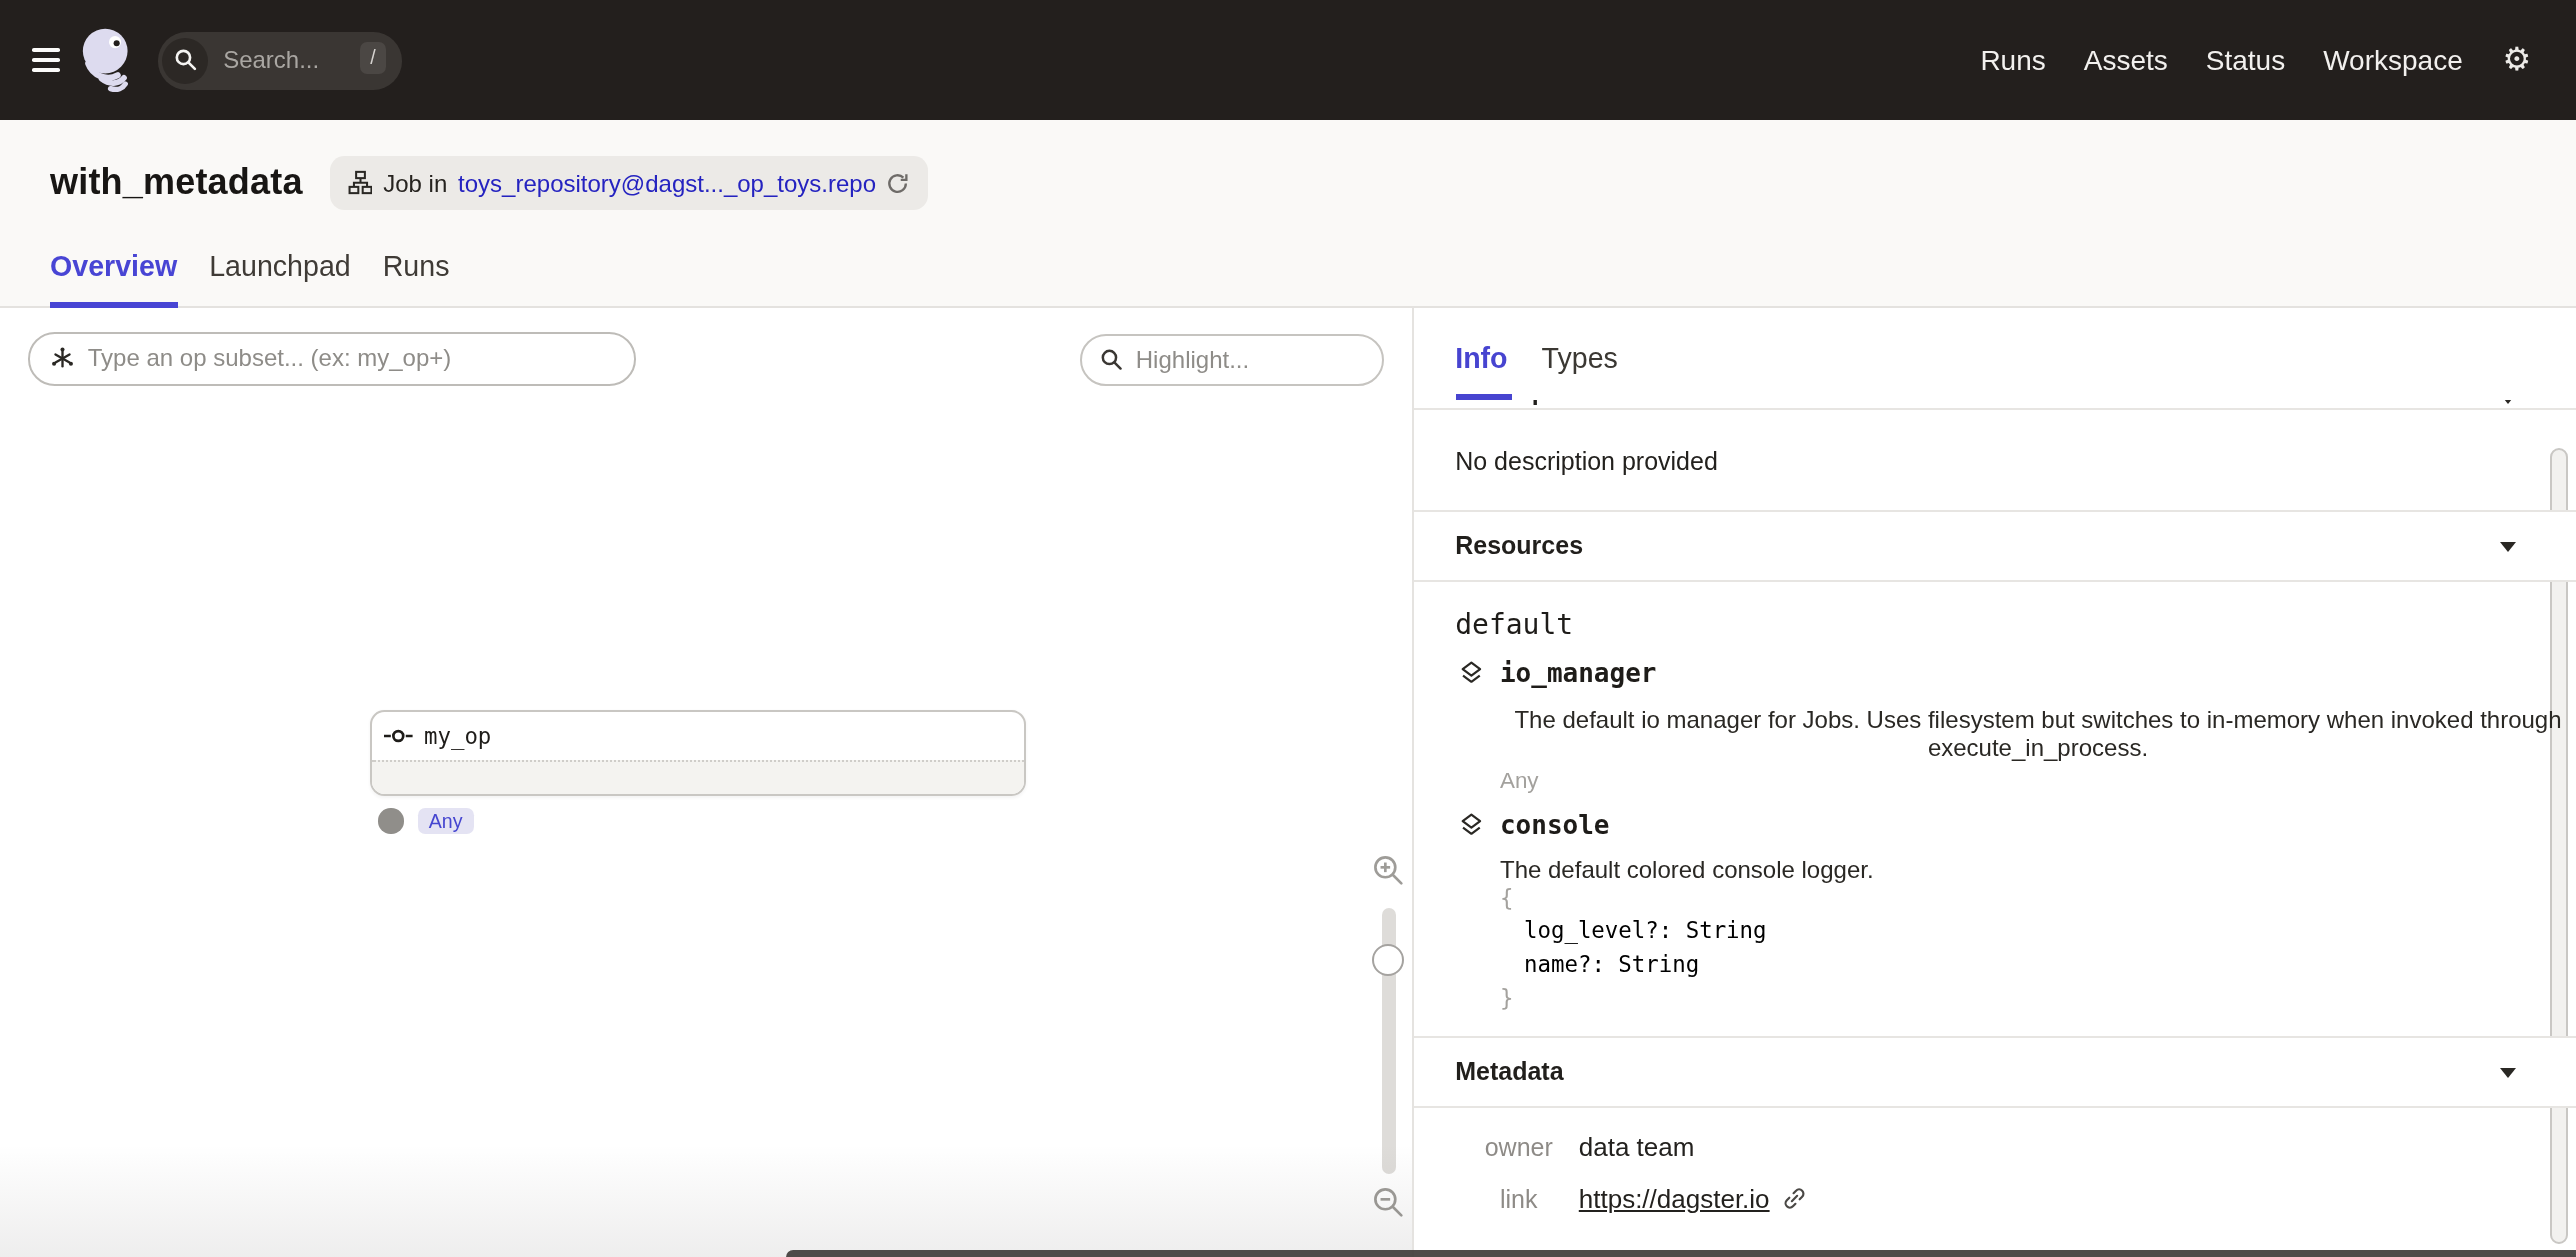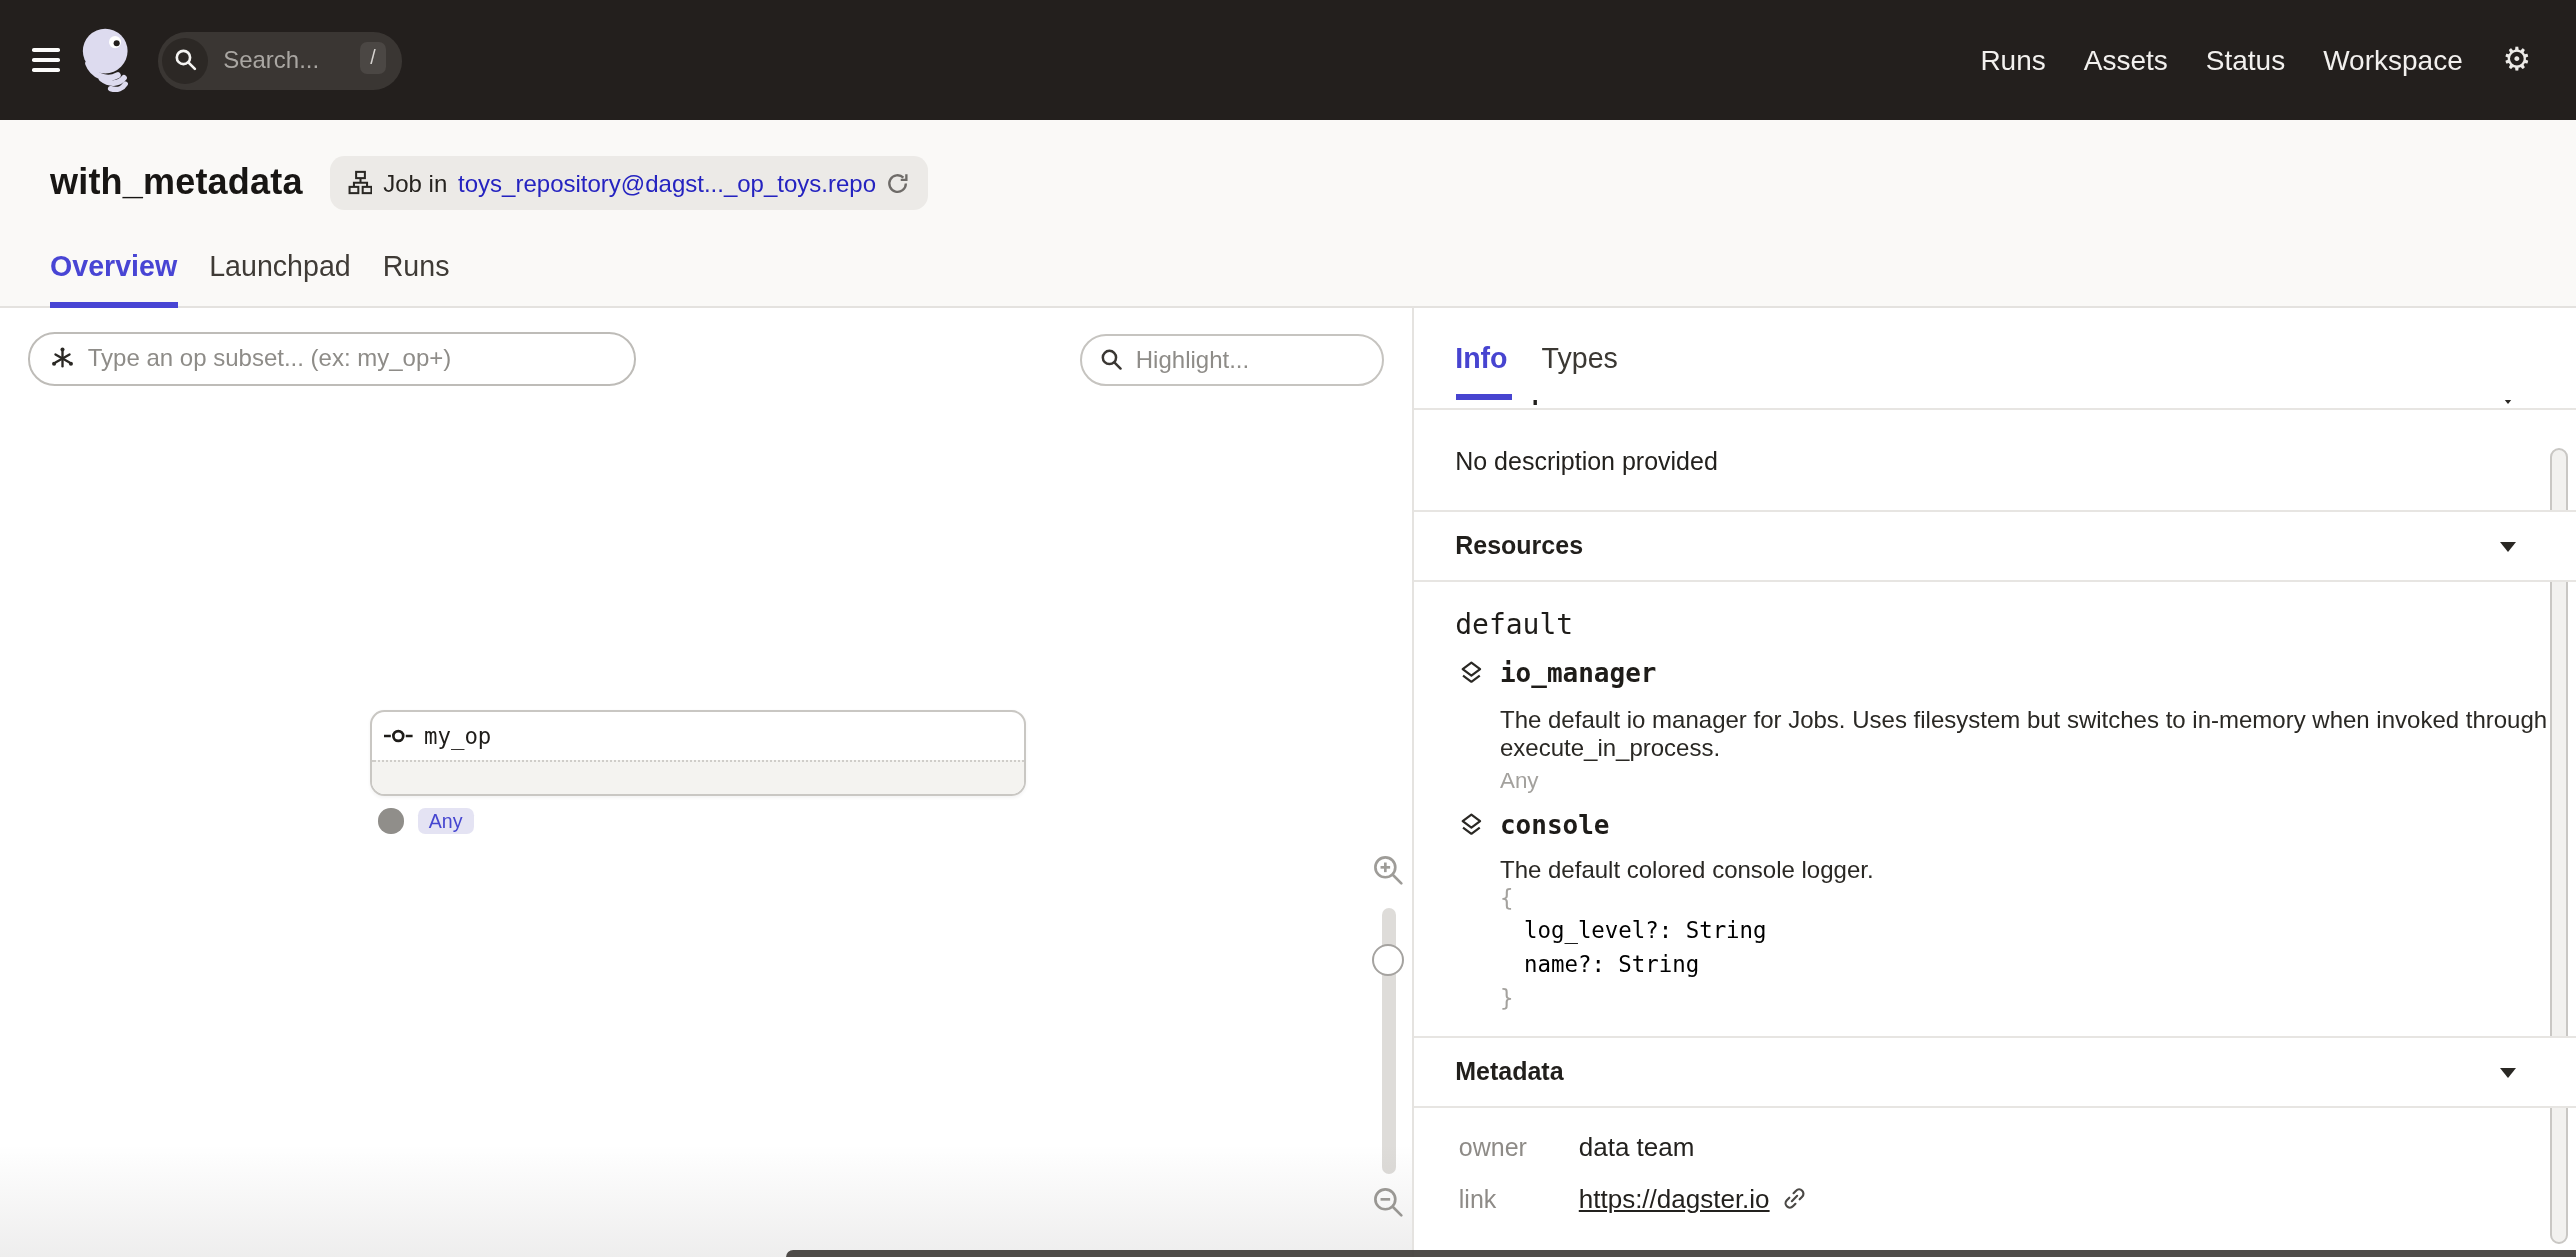--- a/index.html
+++ b/index.html
@@ -1,18 +1,18 @@
 <!DOCTYPE html>
 <html style="font-size:14.3px"><head>
 <meta charset="utf-8">
 <style>
   * { box-sizing: border-box; margin: 0; padding: 0; }
   html, body { background: #ffffff; }
   body { font-family: "Liberation Sans", sans-serif; }
-  .viewport { width: 2576px; height: 1258px; overflow: hidden; position: relative; }
+  .viewport { width: 2576px; height: 1258px; overflow: hidden; position: relative; text-align: center; }
   .scale { width: 1288px; height: 629px; transform: scale(2); transform-origin: 0 0; position: relative; background:#fff; }
 
   
   .navbar { position: absolute; top:0; left:0; width:1288px; height:60px; background:#231F1D;
             display:flex; align-items:center; }
   .nav-left { display:flex; align-items:center; }
   .hamburger { width:14.3px; height:11.6px; margin-left:16px; display:flex; flex-direction:column; justify-content:space-between; cursor:pointer; }
   .hamburger span { display:block; height:2.1px; background:#FCFBFA; border-radius:0.9px; }
   .logo { margin-left:9.8px; width:27px; height:34px; }
   .search-pill { margin-left:11.6px; width:122px; height:29px; background:#3A3633; border-radius:14.3px;

